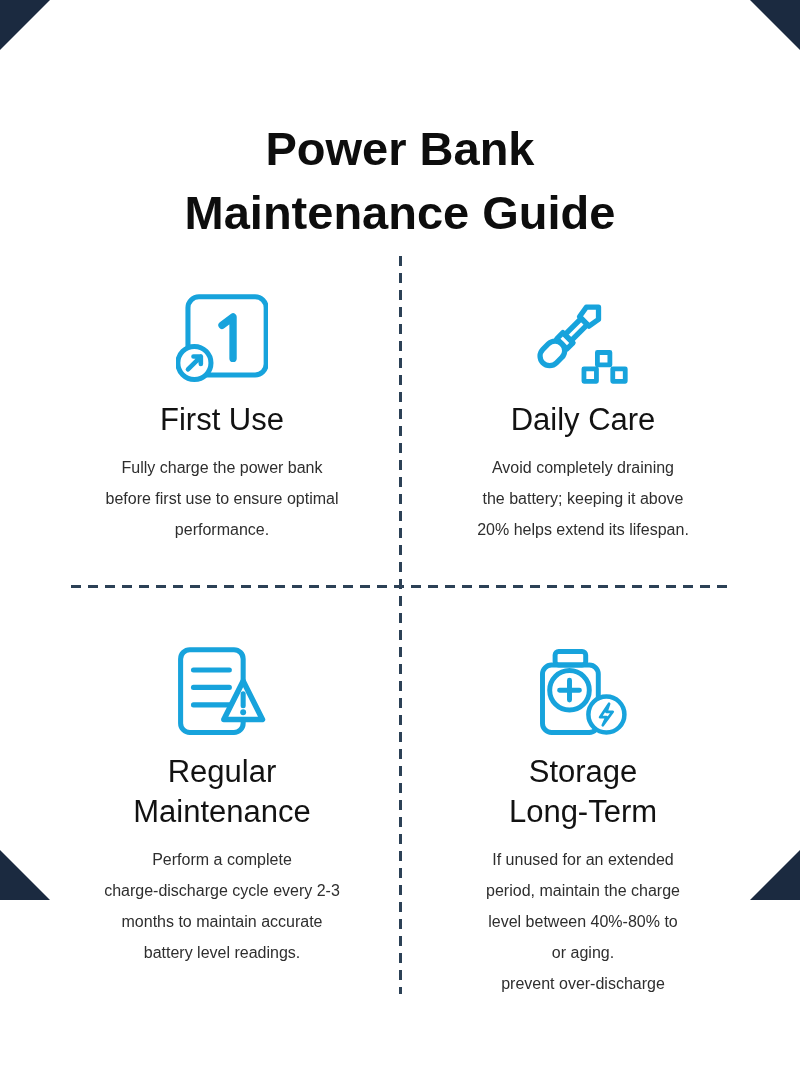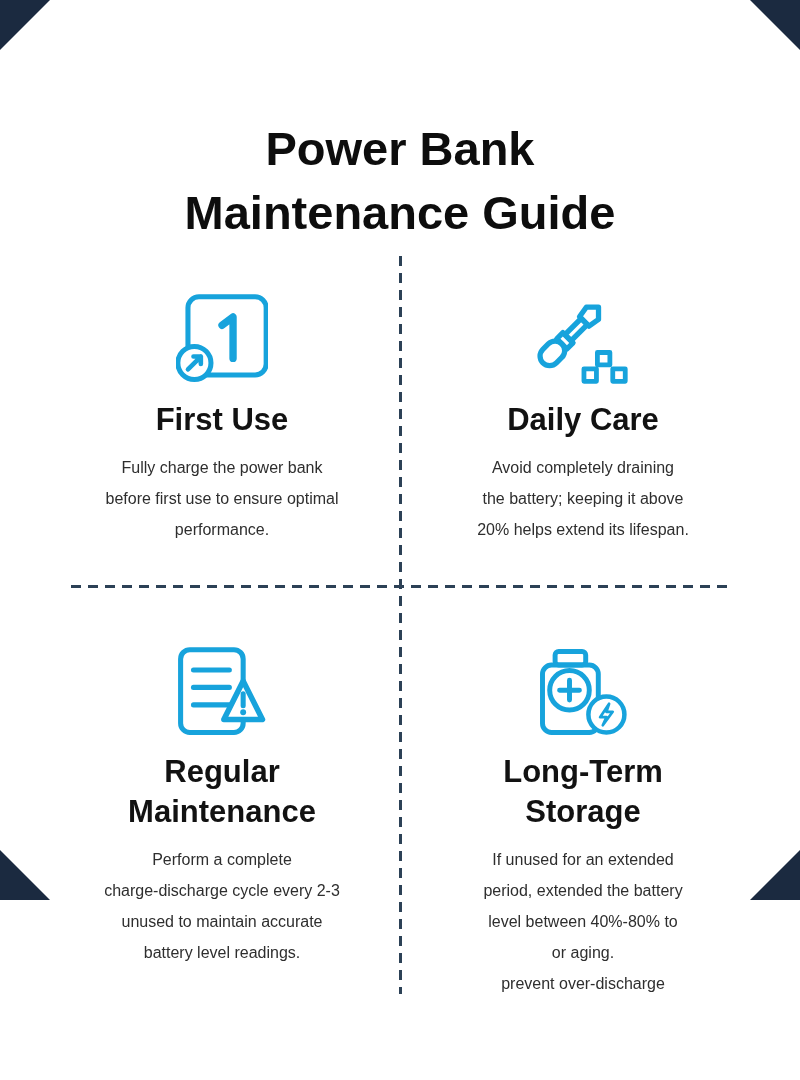--- a/index.html
+++ b/index.html
@@ -83,21 +83,21 @@
     stroke: var(--accent-blue, #17a3dc);
     fill: none;
     stroke-linecap: round;
     stroke-linejoin: round;
   }
   .fill-accent { fill: var(--accent-blue, #17a3dc); }
 
   .quad h2 {
     margin: 10px 0 0 0;
     font-size: 31px;
-    font-weight: 700;
+    font-weight: 400;
     line-height: 40px;
     color: var(--heading-text, #121212);
   }
   .quad h2 span { display: block; }
 
   .quad .body {
     margin-top: 12px;
     font-size: 16px;
     line-height: 31px;
     color: var(--body-text, #2e2e2e);
@@ -177,42 +177,42 @@
         <circle class="fill-accent" cx="73" cy="72" r="3.2" stroke="none"></circle>
       </svg>
     </div>
     <h2>
       <span>Regular</span>
       <span>Maintenance</span>
     </h2>
     <div class="body">
       <div>Perform a complete</div>
       <div>charge-discharge cycle every 2-3</div>
-      <div>unused to maintain accurate</div>
+      <div>months to maintain accurate</div>
       <div>battery level readings.</div>
     </div>
   </section>
 
   <section class="quad q4">
     <div class="icon-slot">
       <svg class="icon-svg" width="90" height="90" viewBox="0 0 100 100">
         <rect x="19" y="5" width="34" height="15" rx="4" stroke-width="5.5"></rect>
         <rect x="5" y="20" width="62" height="75" rx="10" stroke-width="5.5"></rect>
         <circle cx="35" cy="48" r="22" fill="#fff" stroke-width="5.5"></circle>
         <path d="M35 37 V59 M24 48 H46" stroke-width="5.5"></path>
         <circle cx="76" cy="75" r="20" fill="#fff" stroke-width="5"></circle>
         <path d="M79 63 L69 78 H76 L72 87 L83 72 H76 Z" stroke-width="3"></path>
       </svg>
     </div>
     <h2>
+      <span>Storage</span>
       <span>Long-Term</span>
-      <span>Storage</span>
     </h2>
     <div class="body">
       <div>If unused for an extended</div>
-      <div>period, extended the battery</div>
+      <div>period, maintain the charge</div>
       <div>level between 40%-80% to</div>
       <div>or aging.</div>
       <div>prevent over-discharge</div>
     </div>
   </section>
 
 </div>
 
 </body></html>

